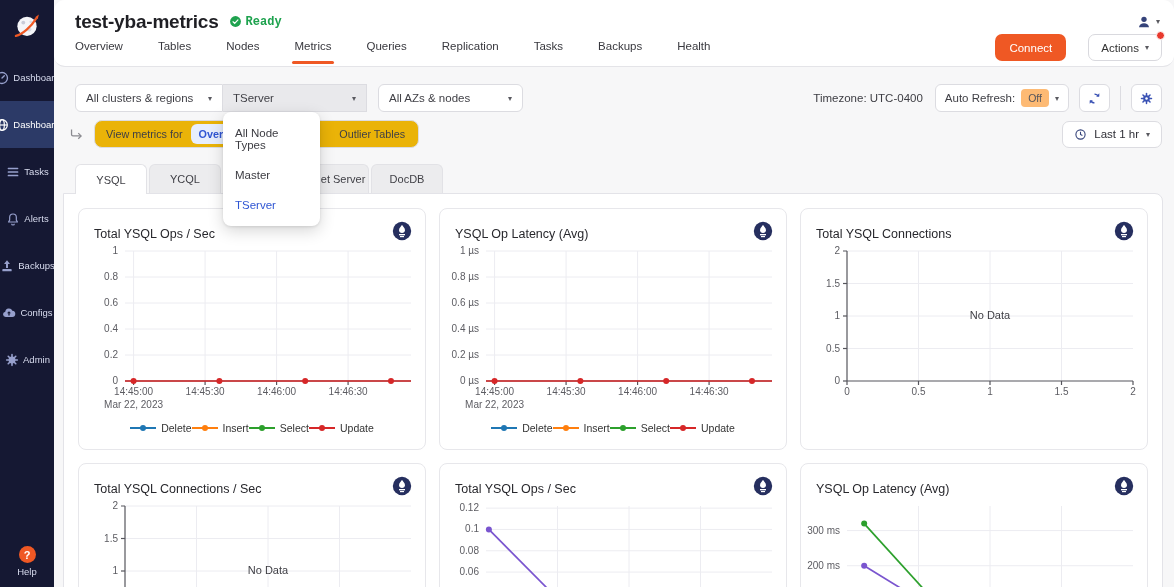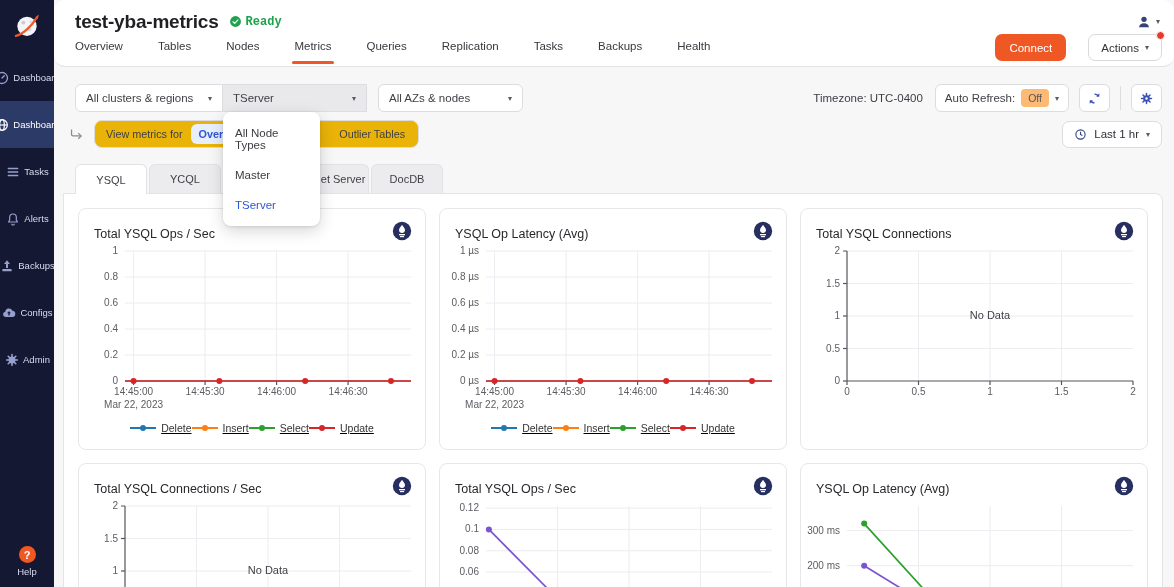--- a/index.html
+++ b/index.html
@@ -73,21 +73,21 @@
   .card-head { display:flex; align-items:flex-end; justify-content:space-between; padding:12px 13px 4px 15px; }
   .card-title { font-size:12.5px; color:#28282d; font-weight:500; }
   .prom { width:20px; height:20px; cursor:pointer; }
   .prom svg { width:20px; height:20px; display:block; }
   svg.chart { display:block; width:100%; height:170px; }
   .grid { stroke:#ececf1; stroke-width:1; }
   .axisln { stroke:#55555c; stroke-width:1.2; }
   svg.chart text { font-family:"Liberation Sans", sans-serif; }
   .tick { font-size:10px; fill:#5c5c62; }
   .ndata { font-size:11px; fill:#3e3e44; }
-  .legend { display:flex; justify-content:center; align-items:center; height:26px;text-decoration:underline; }
+  .legend { display:flex; justify-content:center; align-items:center; height:26px; }
   .leg { display:flex; align-items:center; gap:5px; font-size:10.5px; color:#333; cursor:pointer; }
   .leg-line { width:26px; height:2px; position:relative; display:inline-block; }
   .leg-dot { position:absolute; left:10px; top:-2px; width:6px; height:6px; border-radius:50%; }
 
   .menu { position:absolute; left:169px; top:45px; width:97px; background:#fff; border-radius:8px;
     box-shadow:0 1px 3px rgba(0,0,0,.1), 0 5px 16px rgba(0,0,0,.16); padding:6px 0; z-index:20; }
   .menu-item { padding:9px 12px; font-size:11.5px; color:#3c3c42; cursor:pointer; }
   .menu-item.selected { color:#3056d3; }
 </style>
 </head>

